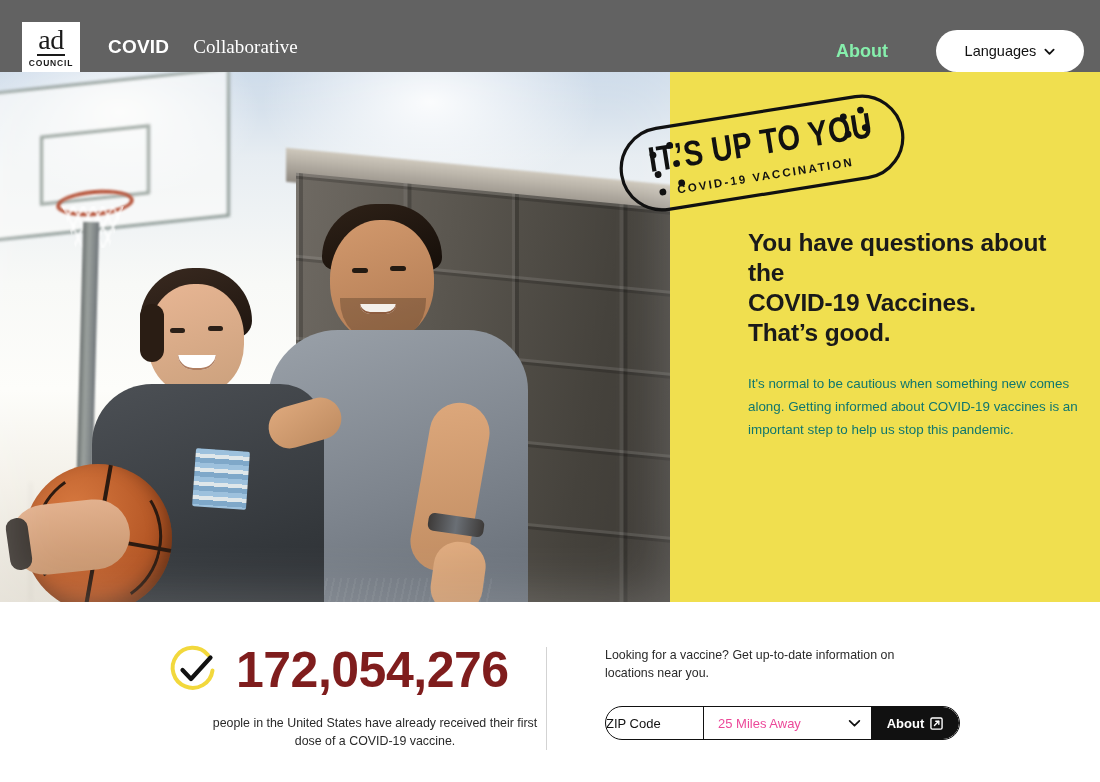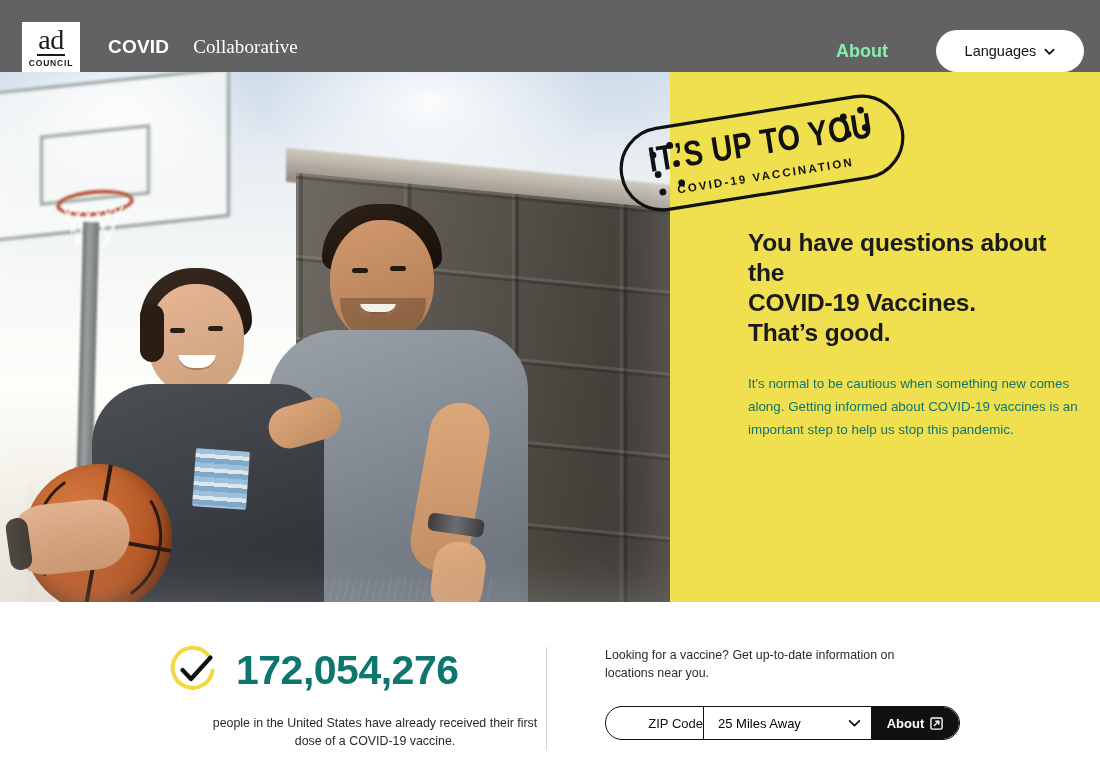--- a/index.html
+++ b/index.html
@@ -164,34 +164,34 @@
   .hero-copy { position:absolute; left:748px; top:228px; width:340px; }
   .hero-h1 { font-size:24.5px; line-height:30px; font-weight:800; color:#1a1a1a; letter-spacing:-0.2px; }
   .hero-p { font-size:13.4px; line-height:23px; color:#0f766e; margin-top:24px; }
   .hero-p + .hero-p { margin-top:20px; }
 
   
   .bottom { position:absolute; top:602px; left:0; width:1100px; height:180px; background:#fff; }
   .stats { position:absolute; left:168px; top:42px; width:360px; }
   .stat-row { display:flex; align-items:center; gap:16px; }
   .check-icon { width:52px; height:52px; flex:0 0 52px; }
-  .stat-num { font-size:41px; font-weight:600; color:#0f766e; letter-spacing:-0.5px; line-height:1; font-family:"Liberation Sans",sans-serif; }
+  .stat-num { font-size:50px; font-weight:600; color:#7f1d1d; letter-spacing:-0.5px; line-height:1; font-family:"Liberation Sans",sans-serif; }
   .stat-sub { margin-top:18px; text-align:center; font-size:12.4px; line-height:18px; color:#2a2a2a; width:330px; margin-left:42px; }
   .divider { position:absolute; left:546px; top:45px; width:1px; height:103px; background:#d3d3d3; }
 
   .finder { position:absolute; left:605px; top:44px; width:420px; }
   .finder-label { font-size:12.4px; line-height:18px; color:#2a2a2a; width:300px; }
   .finder-form { margin-top:24px; display:flex; align-items:stretch; height:34px;
                  border:1.6px solid #111; border-radius:18px; width:355px; overflow:hidden; background:#fff; }
-  .zip-input { width:97px; border:none; outline:none; font-size:13px; color:#701a75; text-align:right;
+  .zip-input { width:97px; border:none; outline:none; font-size:13px; color:#701a75; text-align:left;
                font-family:inherit; background:transparent; }
   .zip-input::placeholder { color:#111; opacity:1; }
   .sel-wrap { position:relative; flex:1; border-left:1.6px solid #111; display:flex; align-items:center; }
   .dist-select { appearance:none; -webkit-appearance:none; border:none; outline:none; background:transparent;
-                 width:100%; height:100%; padding:0 26px 0 14px; font-size:13px; color:#000000; font-family:inherit; cursor:pointer; }
+                 width:100%; height:100%; padding:0 26px 0 14px; font-size:13px; color:#ec4899; font-family:inherit; cursor:pointer; }
   .sel-chev { position:absolute; right:10px; top:50%; transform:translateY(-50%); width:13px; height:13px; pointer-events:none; }
   .submit-btn { background:#111; color:#fff; border:none; width:88px; display:flex; align-items:center; justify-content:center;
                 gap:6px; font-size:13px; font-weight:700; cursor:pointer; font-family:inherit; border-radius:0 16px 16px 0; }
   .ext-icon { width:13px; height:13px; }
 </style>
 </head>
 <body>
 
 <div class="page">
 

